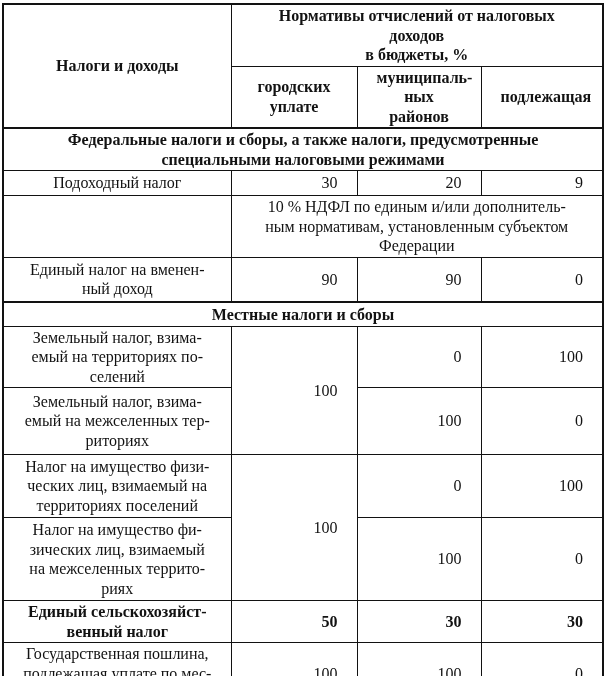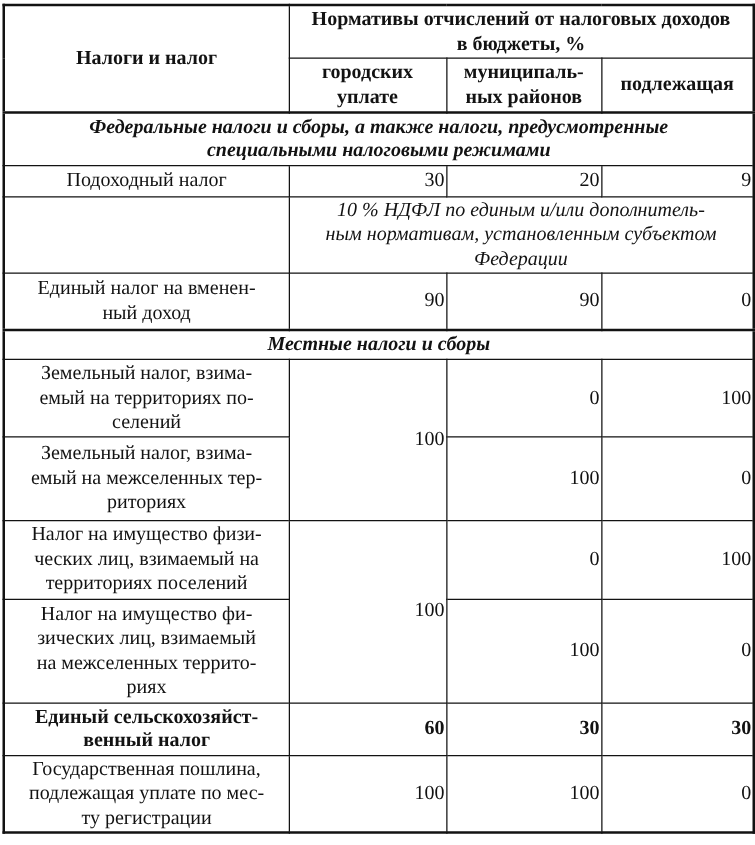--- a/index.html
+++ b/index.html
@@ -19,52 +19,51 @@
     border-collapse: collapse;
     width: 600px;
     table-layout: fixed;
     font-family: "Liberation Serif", "DejaVu Serif", serif;
     font-size: 16px;
     color: #121212;
     border: 2.5px solid #121212;
   }
   table.tax-table td {
     border: 1px solid #121212;
-    padding: 1px 1px;
+    padding: 1px 19px;
     vertical-align: middle;
     white-space: pre-line;
     line-height: 1.22;
     overflow: hidden;
   }
   td.label {
     text-align: center;
   }
   td.num {
     text-align: right;
     padding: 1px 2px;
   }
   td.head {
     font-weight: bold;
     text-align: center;
   }
   tr.section td {
     font-weight: bold;
     text-align: center;
     border-top: 2px solid #121212;
-    font-style: italic;
   }
   td.note {
     text-align: center;
   }
   
   tr.rh-head1  { height: 39px; }
   tr.rh-head2  { height: 43px; }
   tr.rh-fed    { height: 41px; }
   tr.rh-income { height: 25px; }
-  tr.rh-ndfl   { height: 59px; font-style: italic; }
+  tr.rh-ndfl   { height: 59px; }
   tr.rh-imput  { height: 45px; }
   tr.rh-local  { height: 24px; }
   tr.rh-land1  { height: 57px; }
   tr.rh-land2  { height: 67px; }
   tr.rh-prop1  { height: 63px; }
   tr.rh-prop2  { height: 83px; }
   tr.rh-agri   { height: 42px; font-weight: bold; }
   tr.rh-duty   { height: 61px; }
 </style>
 </head>
@@ -74,21 +73,21 @@
   <table class="tax-table">
     <colgroup>
       <col style="width:228px">
       <col style="width:126px">
       <col style="width:124px">
       <col style="width:122px">
     </colgroup>
 
     <tbody>
         <tr class="rh-head1">
-      <td class="head" rowspan="2">Налоги и налог</td>
+      <td class="head" rowspan="2">Налоги и доходы</td>
       <td class="head" colspan="3">Нормативы отчислений от налоговых доходов
 в бюджеты, %</td>
     </tr>
     <tr class="rh-head2">
       <td class="head">городских
 уплате</td>
       <td class="head">муниципаль-
 ных районов</td>
       <td class="head">подлежащая</td>
     </tr>
@@ -155,21 +154,21 @@
 зических лиц, взимаемый
 на межселенных террито-
 риях</td>
       <td class="num">100</td>
       <td class="num">0</td>
     </tr>
 
     <tr class="rh-agri">
       <td class="label">Единый сельскохозяйст-
 венный налог</td>
-      <td class="num">60</td>
+      <td class="num">50</td>
       <td class="num">30</td>
       <td class="num">30</td>
     </tr>
 
     <tr class="rh-duty">
       <td class="label">Государственная пошлина,
 подлежащая уплате по мес-
 ту регистрации</td>
       <td class="num">100</td>
       <td class="num">100</td>

